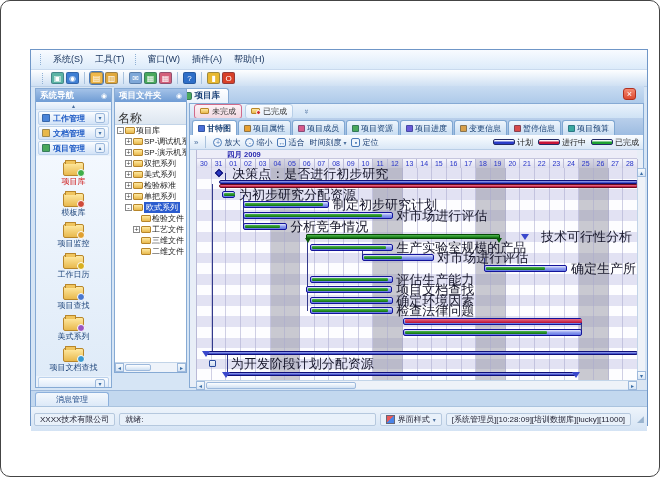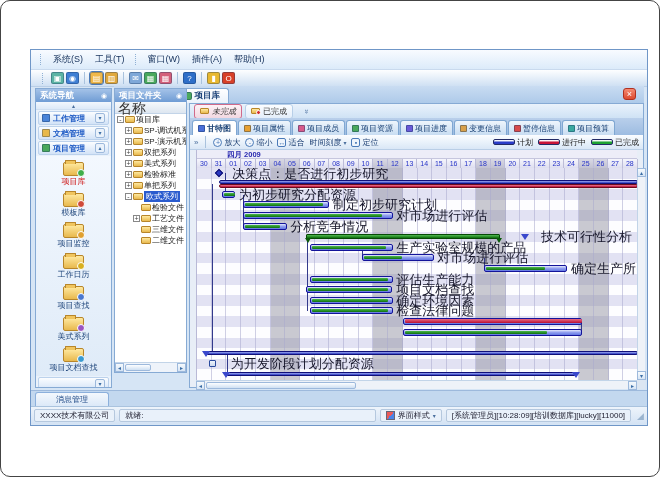--- a/index.html
+++ b/index.html
@@ -30,21 +30,21 @@
 .nav-group-toggle{margin-left:auto;width:10px;height:10px;border:1px solid #9db9dc;border-radius:2px;background:#eaf2fb;color:#3c6ea5;font-size:6px;text-align:center;line-height:9px}
 #nav-items{background:linear-gradient(#f3f8fe,#dfebf8);padding-top:3px}
 .nav-item{height:31px;display:flex;flex-direction:column;align-items:center}
 .folder-big{width:21px;height:14px;background:linear-gradient(#ffe9a0,#e8b94e);border:1px solid #b8862a;border-radius:2px;position:relative;margin-top:3px}
 .folder-big::before{content:"";position:absolute;top:-3px;left:1px;width:9px;height:3px;background:#f0c55e;border:1px solid #b8862a;border-bottom:none;border-radius:1px 1px 0 0}
 .badge{position:absolute;right:-2px;bottom:-2px;width:8px;height:8px;border-radius:50%;border:1px solid #fff}
 .nav-item-label{font-size:8px;color:#1c4379;line-height:11px;white-space:nowrap}
 .nav-item.sel .nav-item-label{color:#cc1111}
 
 #tree{position:absolute;left:83px;top:38px;width:73px;height:285px;background:#fff;border:1px solid #86aad4;overflow:hidden}
-#tree-colhdr{height:12px;background:linear-gradient(#f6f9fc,#dde6f0);border-bottom:1px solid #c2d4e8;font-size:14px;color:#333;padding:1px 3px;line-height:11px}
+#tree-colhdr{height:12px;background:linear-gradient(#f6f9fc,#dde6f0);border-bottom:1px solid #c2d4e8;font-size:12px;color:#333;padding:11px 3px;line-height:11px}
 #tree-body{position:relative}
 .tree-row{height:11px;display:flex;align-items:center;font-size:8px;color:#222;white-space:nowrap;padding-left:2px}
 .expbox{width:7px;height:7px;border:1px solid #888;background:#fff;color:#444;font-size:7px;line-height:5px;text-align:center;margin-right:1px;flex:none}
 .tree-sp{width:8px;flex:none}
 .folder-sm{width:10px;height:7px;background:linear-gradient(#ffe9a0,#e8b94e);border:1px solid #b8862a;border-radius:1px;margin-right:1px;flex:none}
 .tree-row.sel .tree-label{background:#2a5bce;color:#fff;padding:0 2px}
 .scroll-h{position:absolute;left:0;bottom:0;width:100%;height:10px;background:#eef3fa;border-top:1px solid #c2d4e8;display:flex;align-items:center}
 .sc-btn{width:9px;height:9px;background:linear-gradient(#f6fafd,#d7e5f5);border:1px solid #9db9dc;color:#3c6ea5;font-size:6px;line-height:8px;text-align:center;flex:none}
 .sc-thumb{height:7px;background:linear-gradient(#fdfeff,#cfe0f3);border:1px solid #9db9dc;border-radius:2px;margin:0 1px}
 
@@ -91,21 +91,21 @@
 .diamond{position:absolute;width:6px;height:6px;background:#2a38c0;border:1px solid #10106e;transform:rotate(45deg)}
 .bracket{position:absolute;width:7px;height:7px;border:1px solid #2a4a9e;background:linear-gradient(#eef4fc,#ccd8ee);border-radius:1px}
 .tlabel{position:absolute;font-size:13px;color:#141428;white-space:nowrap;line-height:10px}
 
 #vscroll{position:absolute;left:447px;top:64px;width:8px;height:212px;background:#eef2f8;border-left:1px solid #c2d4e8;display:flex;flex-direction:column;justify-content:space-between;align-items:center}
 #hscroll{position:absolute;left:6px;top:276px;width:441px;height:9px;background:#eef2f8;border-top:1px solid #c2d4e8;display:flex;align-items:center}
 #scroll-corner{position:absolute;left:447px;top:276px;width:8px;height:9px;background:#dce6f2}
 
 #bottom-strip{position:absolute;left:0;top:340px;width:100%;height:16px;background:#c3d8ef;border-top:1px solid #9db9dc;display:flex;align-items:flex-end;padding-left:4px}
 #msg-tab{height:14px;padding:0 20px;font-size:8px;color:#204a87;background:linear-gradient(#f4f8fd,#dce9f8);border:1px solid #8cb0dc;border-bottom:none;border-radius:3px 3px 0 0;line-height:13px}
-#statusbar{position:absolute;left:0;top:356px;width:100%;height:18px;background:linear-gradient(#eef4fb,#d4e3f4);border-top:1px solid #aac3de;display:flex;align-items:center;font-size:8px;color:#223;padding:0 3px;gap:4px}
+#statusbar{position:absolute;left:0;top:356px;width:100%;height:25px;background:linear-gradient(#eef4fb,#d4e3f4);border-top:1px solid #aac3de;display:flex;align-items:center;font-size:8px;color:#223;padding:0 3px;gap:4px}
 .status-box{border:1px solid #b5c8de;background:#e9f1fa;height:13px;display:flex;align-items:center;padding:0 5px;border-radius:2px;white-space:nowrap}
 .style-icon{width:9px;height:9px;border:1px solid #667;background:linear-gradient(135deg,#e85a5a 50%,#4a84e8 50%)}
 #resize-grip{margin-left:2px;color:#9ab4cf;font-size:9px}
 </style>
 </head>
 <body>
 
 <div id="canvas">
   <div id="win">
 
@@ -312,21 +312,21 @@
         <span class="sc-btn">◂</span>
         <span class="sc-thumb" style="width:26px"></span>
         <span class="sc-btn" style="margin-left:auto">▸</span>
       </div>
     </div>
 
     <div id="main">
       <div id="filter-row">
           <div class="filter-btn active">
             <div class="folder-mini"></div>
-            <div style="display: inline; font-style: italic;">未完成</div>
+            <div style="display: inline;">未完成</div>
           </div>
           <div class="filter-btn">
             <div class="folder-mini">
               <div class="dot-red"></div>
             </div>
             <div style="display: inline;">已完成</div>
           </div>
           <div class="more-chevron">»</div>
         </div>
       <div id="dtabs">

